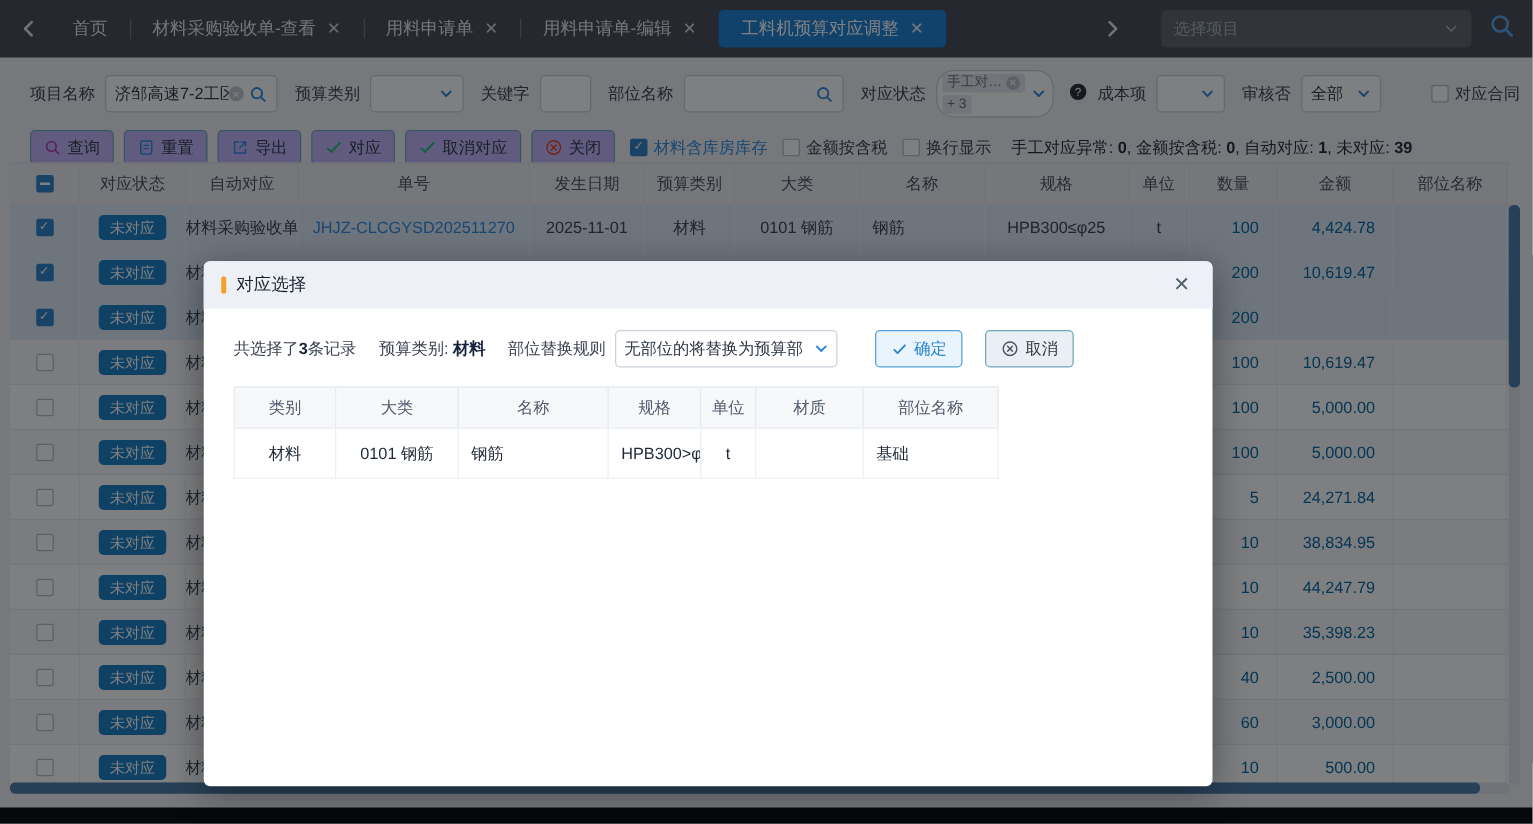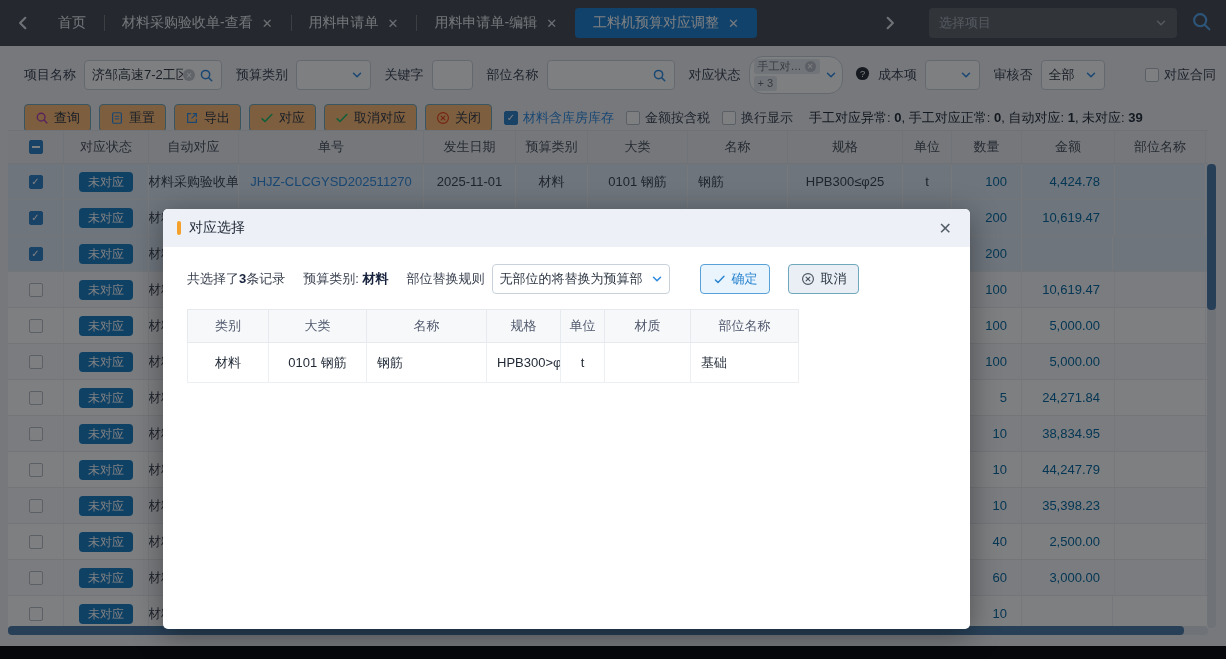--- a/index.html
+++ b/index.html
@@ -29,21 +29,21 @@
   .mtag .tclose { width:11px; height:11px; border-radius:50%; background:#b8bfc7; color:#fff; font-size:8px; display:flex; align-items:center; justify-content:center; line-height:1; }
   .multi .chev { position:absolute; right:5px; top:12px; }
   .cb { width:14px; height:14px; border:1px solid #b6bec7; border-radius:2px; background:#fff; display:inline-flex; align-items:center; justify-content:center; flex:none; cursor:pointer; }
   .cb.on { background:#2d80c9; border-color:#2d80c9; }
   .cb.on::after { content:"\2713"; color:#fff; font-size:10px; line-height:1; }
   .cb.ind { background:#2d80c9; border-color:#2d80c9; }
   .cb.ind::after { content:""; width:8px; height:2px; background:#fff; }
 
   
   .toolbar { display:flex; align-items:center; gap:8px; padding:4px 10px 10px 24px; position:relative; z-index:1; }
-  .tbtn { height:28px; display:flex; align-items:center; gap:5px; padding:0 10px; background:#fdba74; border:1px solid #6fa7bd; border-radius:4px; font-size:13px; color:#2e3744; cursor:pointer; white-space:nowrap; }
+  .tbtn { height:28px; display:flex; align-items:center; gap:5px; padding:0 10px; background:#c4b5fd; border:1px solid #6fa7bd; border-radius:4px; font-size:13px; color:#2e3744; cursor:pointer; white-space:nowrap; }
   .tcheck { display:flex; align-items:center; gap:5px; margin-left:4px; white-space:nowrap; font-size:13px; color:#3a4150; cursor:pointer; }
   .tcheck.accent .tlabel { color:#2f8be0; }
   .summary { margin-left:8px; font-size:13px; color:#1f2835; white-space:nowrap; }
   .summary b { font-weight:bold; }
 
   
   .tablewrap { position:absolute; left:8px; top:130px; width:1200px; z-index:1; }
   .thead { display:flex; height:34px; background:#eceff3; border-top:1px solid #dfe3e8; border-bottom:1px solid #dfe3e8; }
   .thead .hc { display:flex; align-items:center; justify-content:center; font-size:13px; color:#49505c; border-right:1px solid #e1e5ea; height:100%; }
   .trow { display:flex; height:36px; background:#fff; border-bottom:1px solid #e8ecef; }
@@ -261,21 +261,21 @@
       <span class="tlabel">材料含库房库存</span>
     </label>
     <label class="tcheck">
       <span class="cb"></span>
       <span class="tlabel">金额按含税</span>
     </label>
     <label class="tcheck">
       <span class="cb"></span>
       <span class="tlabel">换行显示</span>
     </label>
-    <span class="summary" id="summary"><span>手工对应异常: </span><b>0</b>, <span>手工对应正常: </span><b>0</b>, <span>自动对应: </span><b>1</b>, <span>未对应: </span><b>39</b></span>
+    <span class="summary" id="summary"><span>手工对应异常: </span><b>0</b>, <span>金额按含税: </span><b>0</b>, <span>自动对应: </span><b>1</b>, <span>未对应: </span><b>39</b></span>
 </section>
 
 <section class="tablewrap">
   <div class="thead" id="thead">
       <div class="hc" style="width: 56px;">
         <span class="cb ind"></span>
       </div>
       <div class="hc" style="width: 85px;">对应状态</div>
       <div class="hc" style="width: 90px;">自动对应</div>
       <div class="hc" style="width: 185px;">单号</div>
@@ -526,20 +526,21 @@
         </div>
         <div class="tc" style="width: 90px;">材料采购验收单</div>
         <div class="tc" style="width: 185px;"></div>
         <div class="tc" style="width: 92px;"></div>
         <div class="tc" style="width: 72px;"></div>
         <div class="tc" style="width: 100px;"></div>
         <div class="tc l" style="width: 100px;"></div>
         <div class="tc" style="width: 115px;"></div>
         <div class="tc" style="width: 49px;"></div>
         <div class="tc r" style="width: 70px;">10</div>
+        <div class="tc r" style="width: 93px;">500.00</div>
         <div class="tc l" style="width: 91px;"></div>
       </div>
     </div>
   <div class="vscroll">
       <div class="vthumb"></div>
     </div>
 </section>
 <div class="hscroll">
     <div class="hthumb"></div>
   </div>

